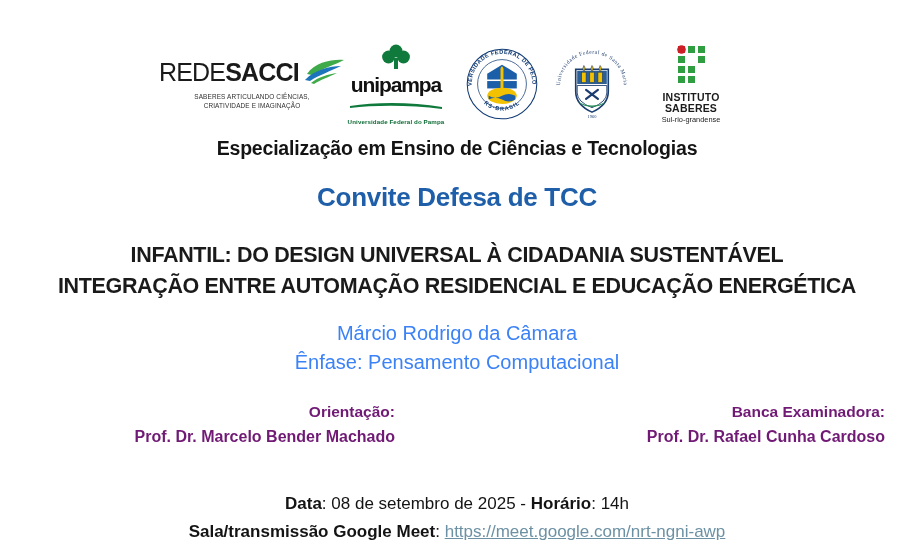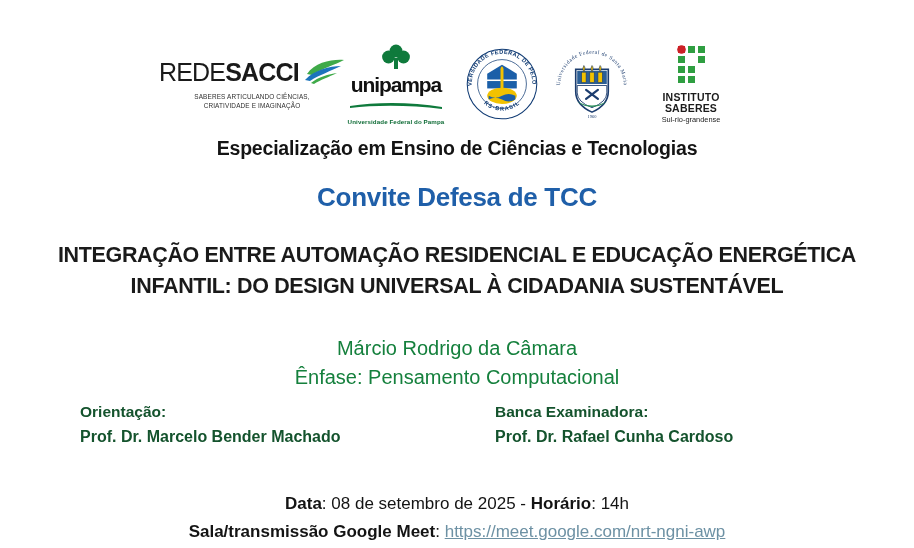--- a/index.html
+++ b/index.html
@@ -79,29 +79,29 @@
     font-size: 26px; font-weight: 700; color: #1f5fa9;
     letter-spacing: -0.3px;
   }
   .title {
     position: absolute; top: 224px; left: 0; right: 0;
     text-align: center;
     font-size: 21.5px; font-weight: 700; color: #1a1a1a;
     line-height: 1.42; letter-spacing: -0.35px;
   }
   .author {
-    position: absolute; top: 318px; left: 0; right: 0;
-    text-align: center;
-    font-size: 20px; font-weight: 400; color: #15803d;
+    position: absolute; top: 303px; left: 0; right: 0;
+    text-align: center;
+    font-size: 20px; font-weight: 400; color: #3b82f6;
     line-height: 1.45;
   }
 
   
   .people { position: absolute; top: 384px; left: 0; right: 0; height: 80px; }
-  .col { position: absolute; top: 0; text-align: left; color: #14532d; }
+  .col { position: absolute; top: 0; text-align: right; color: #701a75; }
   .col-left { left: 80px; width: 315px; }
   .col-right { left: 495px; width: 390px; }
   .col-head { font-size: 15.5px; font-weight: 700; line-height: 1.55; }
   .col-line { font-size: 16px; font-weight: 700; line-height: 1.62; }
 
   
   .footer {
     position: absolute; top: 474px; left: 0; right: 0;
     text-align: center;
     font-size: 17px; color: #141414; line-height: 1.62;
@@ -214,22 +214,22 @@
       <div class="iff-txt1">INSTITUTO</div>
       <div class="iff-txt2">SABERES</div>
       <div class="iff-txt3">Sul-rio-grandense</div>
     </div>
   </div>
 
   <div class="program">Especialização em Ensino de Ciências e Tecnologias</div>
   <div class="convite">Convite Defesa de TCC</div>
 
   <div class="title">
+    <div>INFANTIL: DO DESIGN UNIVERSAL À CIDADANIA SUSTENTÁVEL</div>
     <div>INTEGRAÇÃO ENTRE AUTOMAÇÃO RESIDENCIAL E EDUCAÇÃO ENERGÉTICA</div>
-    <div>INFANTIL: DO DESIGN UNIVERSAL À CIDADANIA SUSTENTÁVEL</div>
   </div>
 
   <div class="author">
     <div>Márcio Rodrigo da Câmara</div>
     <div>Ênfase: Pensamento Computacional</div>
   </div>
 
   <div class="people">
     <div class="col col-left">
       <div class="col-head">Orientação:</div>

